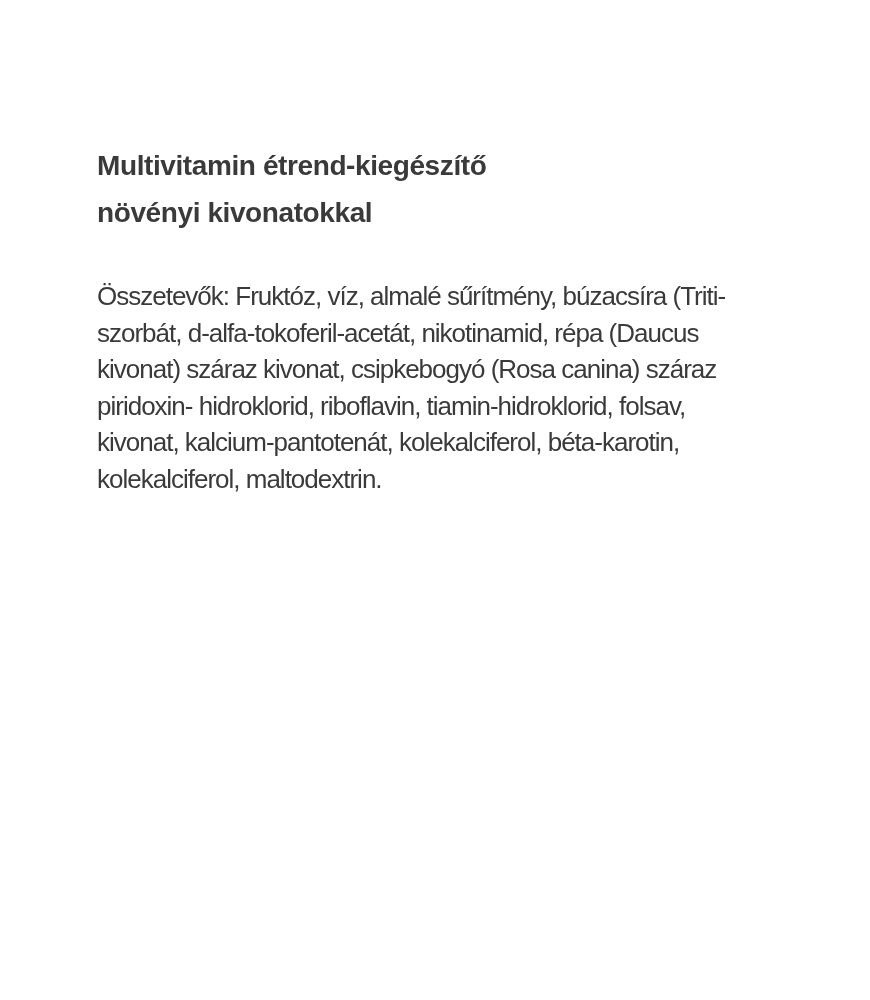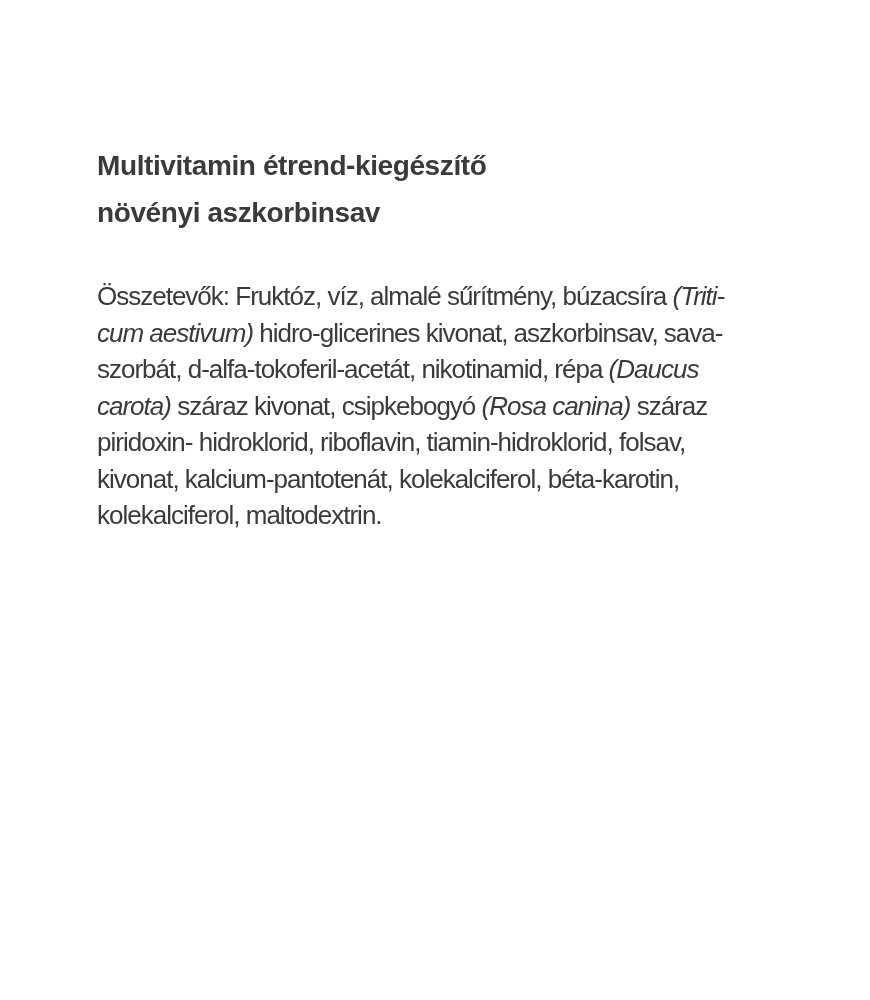--- a/index.html
+++ b/index.html
@@ -41,51 +41,48 @@
     font-size: 26px;
     font-weight: normal;
     line-height: 36.5px;
     letter-spacing: -1px;
   }
   .iline {
     display: block;
     white-space: nowrap;
   }
   .seg-b { font-weight: normal; }
-  .seg-i { font-style: italic; }
+  .seg-i { }
   .seg-r { font-weight: normal; font-style: normal; }
 </style>
 </head>
 <body>
 
 <div class="page">
   <div class="content">
 
     <h1 class="title">
       <span class="tline">Multivitamin étrend-kiegészítő</span>
-      <span class="tline">növényi aszkorbinsav</span>
+      <span class="tline">növényi kivonatokkal</span>
     </h1>
 
     <div class="ingredients">
 
       <span class="iline">
         <span class="seg-b">Összetevők: </span><span class="seg-r">Fruktóz, víz, almalé sűrítmény, </span><span class="seg-b">búzacsíra </span><span class="seg-i">(Triti-</span>
       </span>
 
-      <span class="iline">
-        <span class="seg-i">cum aestivum) </span><span class="seg-b">hidro-glicerines kivonat</span><span class="seg-r">, aszkorbinsav, sava-</span>
-      </span>
 
 
       <span class="iline">
         <span class="seg-r">szorbát, d-alfa-tokoferil-acetát, nikotinamid, répa </span><span class="seg-i">(Daucus</span>
       </span>
 
       <span class="iline">
-        <span class="seg-i">carota) </span><span class="seg-r">száraz kivonat, csipkebogyó </span><span class="seg-i">(Rosa canina) </span><span class="seg-r">száraz</span>
+        <span class="seg-i">kivonat) </span><span class="seg-r">száraz kivonat, csipkebogyó </span><span class="seg-i">(Rosa canina) </span><span class="seg-r">száraz</span>
       </span>
 
       <span class="iline">
         <span class="seg-r">piridoxin- hidroklorid, riboflavin, tiamin-hidroklorid, folsav,</span>
       </span>
 
       <span class="iline">
         <span class="seg-r">kivonat, kalcium-pantotenát, kolekalciferol, béta-karotin,</span>
       </span>
 

